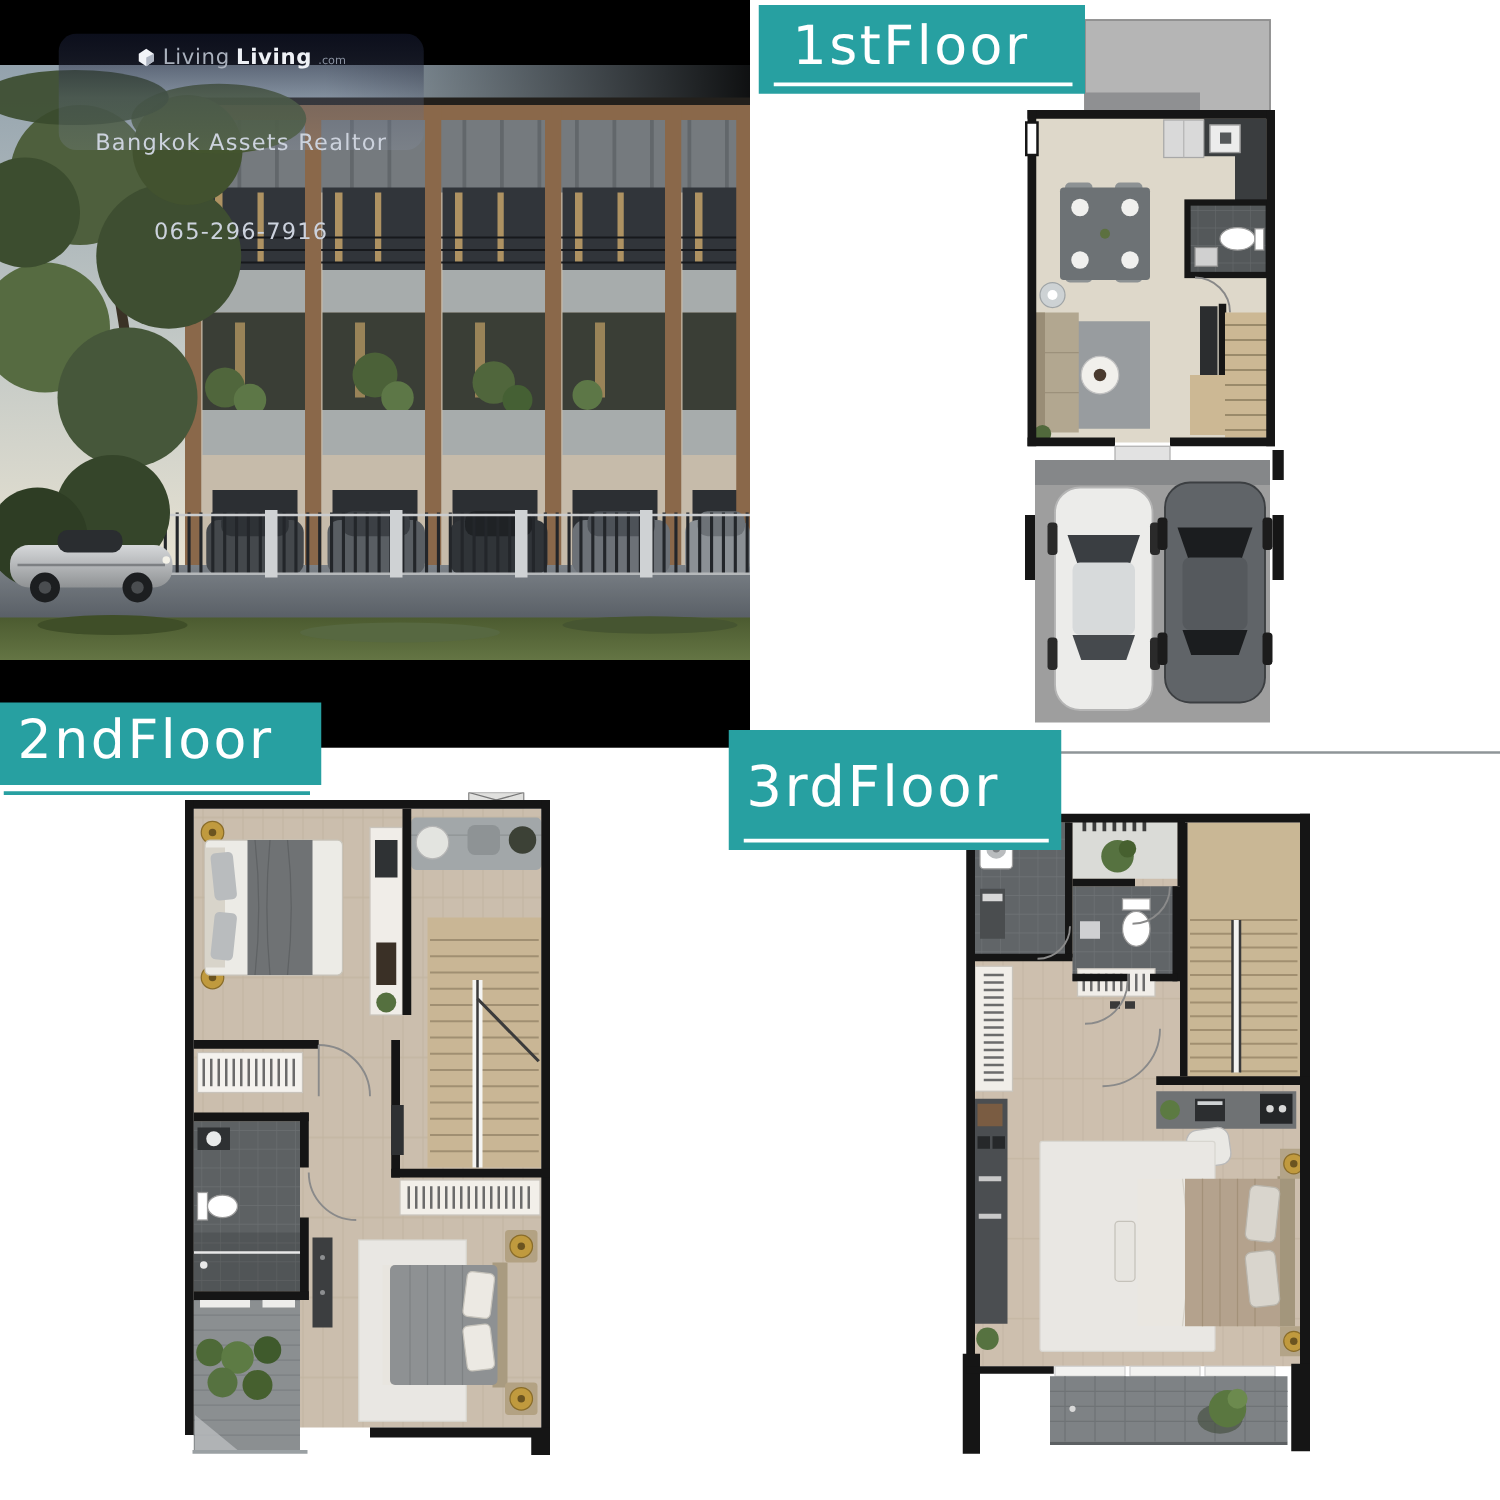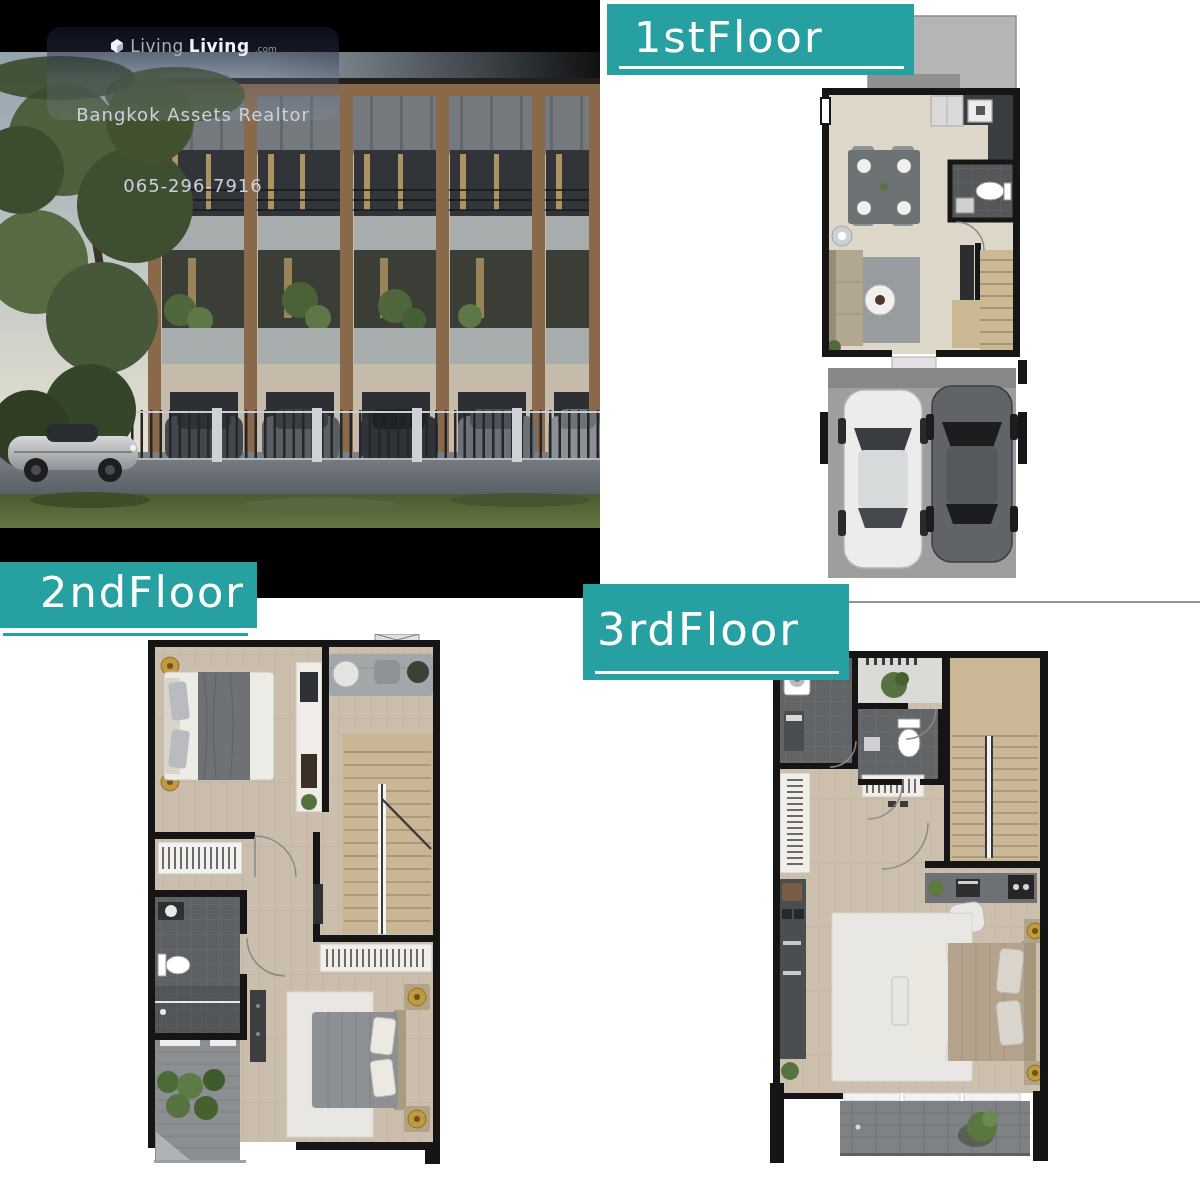--- a/index.html
+++ b/index.html
@@ -13,23 +13,23 @@
              color:#c9ced8;text-align:center;box-sizing:border-box;padding-top:9px;}
   .wm-brand{display:flex;align-items:center;justify-content:center;gap:5px;height:20px;}
   .wm-living{font-size:17px;font-weight:400;color:#aab1bd;letter-spacing:.5px;}
   .wm-insider{font-size:17px;font-weight:bold;color:#eef1f6;letter-spacing:.5px;}
   .wm-com{font-size:9px;color:#8b93a2;align-self:flex-end;margin-bottom:2px;text-align:center;}
   .wm-line{font-size:18px;color:#ccd2dd;letter-spacing:1px;line-height:24px;margin-top:47px;}
   
   .floor-label{position:absolute;background:var(--accent-teal,#27a0a1);color:#fff;
                display:flex;align-items:center;box-sizing:border-box;padding:0 12px 6px 14px;}
   .floor-label .txt{letter-spacing:2px;}
-  .label-1{left:607px;top:4px;width:307px;height:71px;padding-left:27px;}
+  .label-1{left:607px;top:4px;width:261px;height:71px;padding-left:27px;}
   .label-1 .txt{font-size:43px;}
-  .label-2{left:0px;top:562px;width:257px;height:66px;justify-content:flex-end;}
+  .label-2{left:0px;top:562px;width:257px;height:66px;}
   .label-2 .txt{font-size:43px;}
   .label-3{left:583px;top:584px;width:266px;height:96px;}
   .label-3 .txt{font-size:45px;}
   .label-underline{position:absolute;left:12px;right:10px;bottom:6px;height:3px;background:#fff;}
   .underline-2nd{position:absolute;left:3px;top:633px;width:245px;height:3px;background:var(--accent-teal,#27a0a1);}
   .divider{position:absolute;left:846px;top:601px;width:354px;height:2px;background:#8f9598;}
   .plan{position:absolute;}
 </style>
 </head>
 <body>

